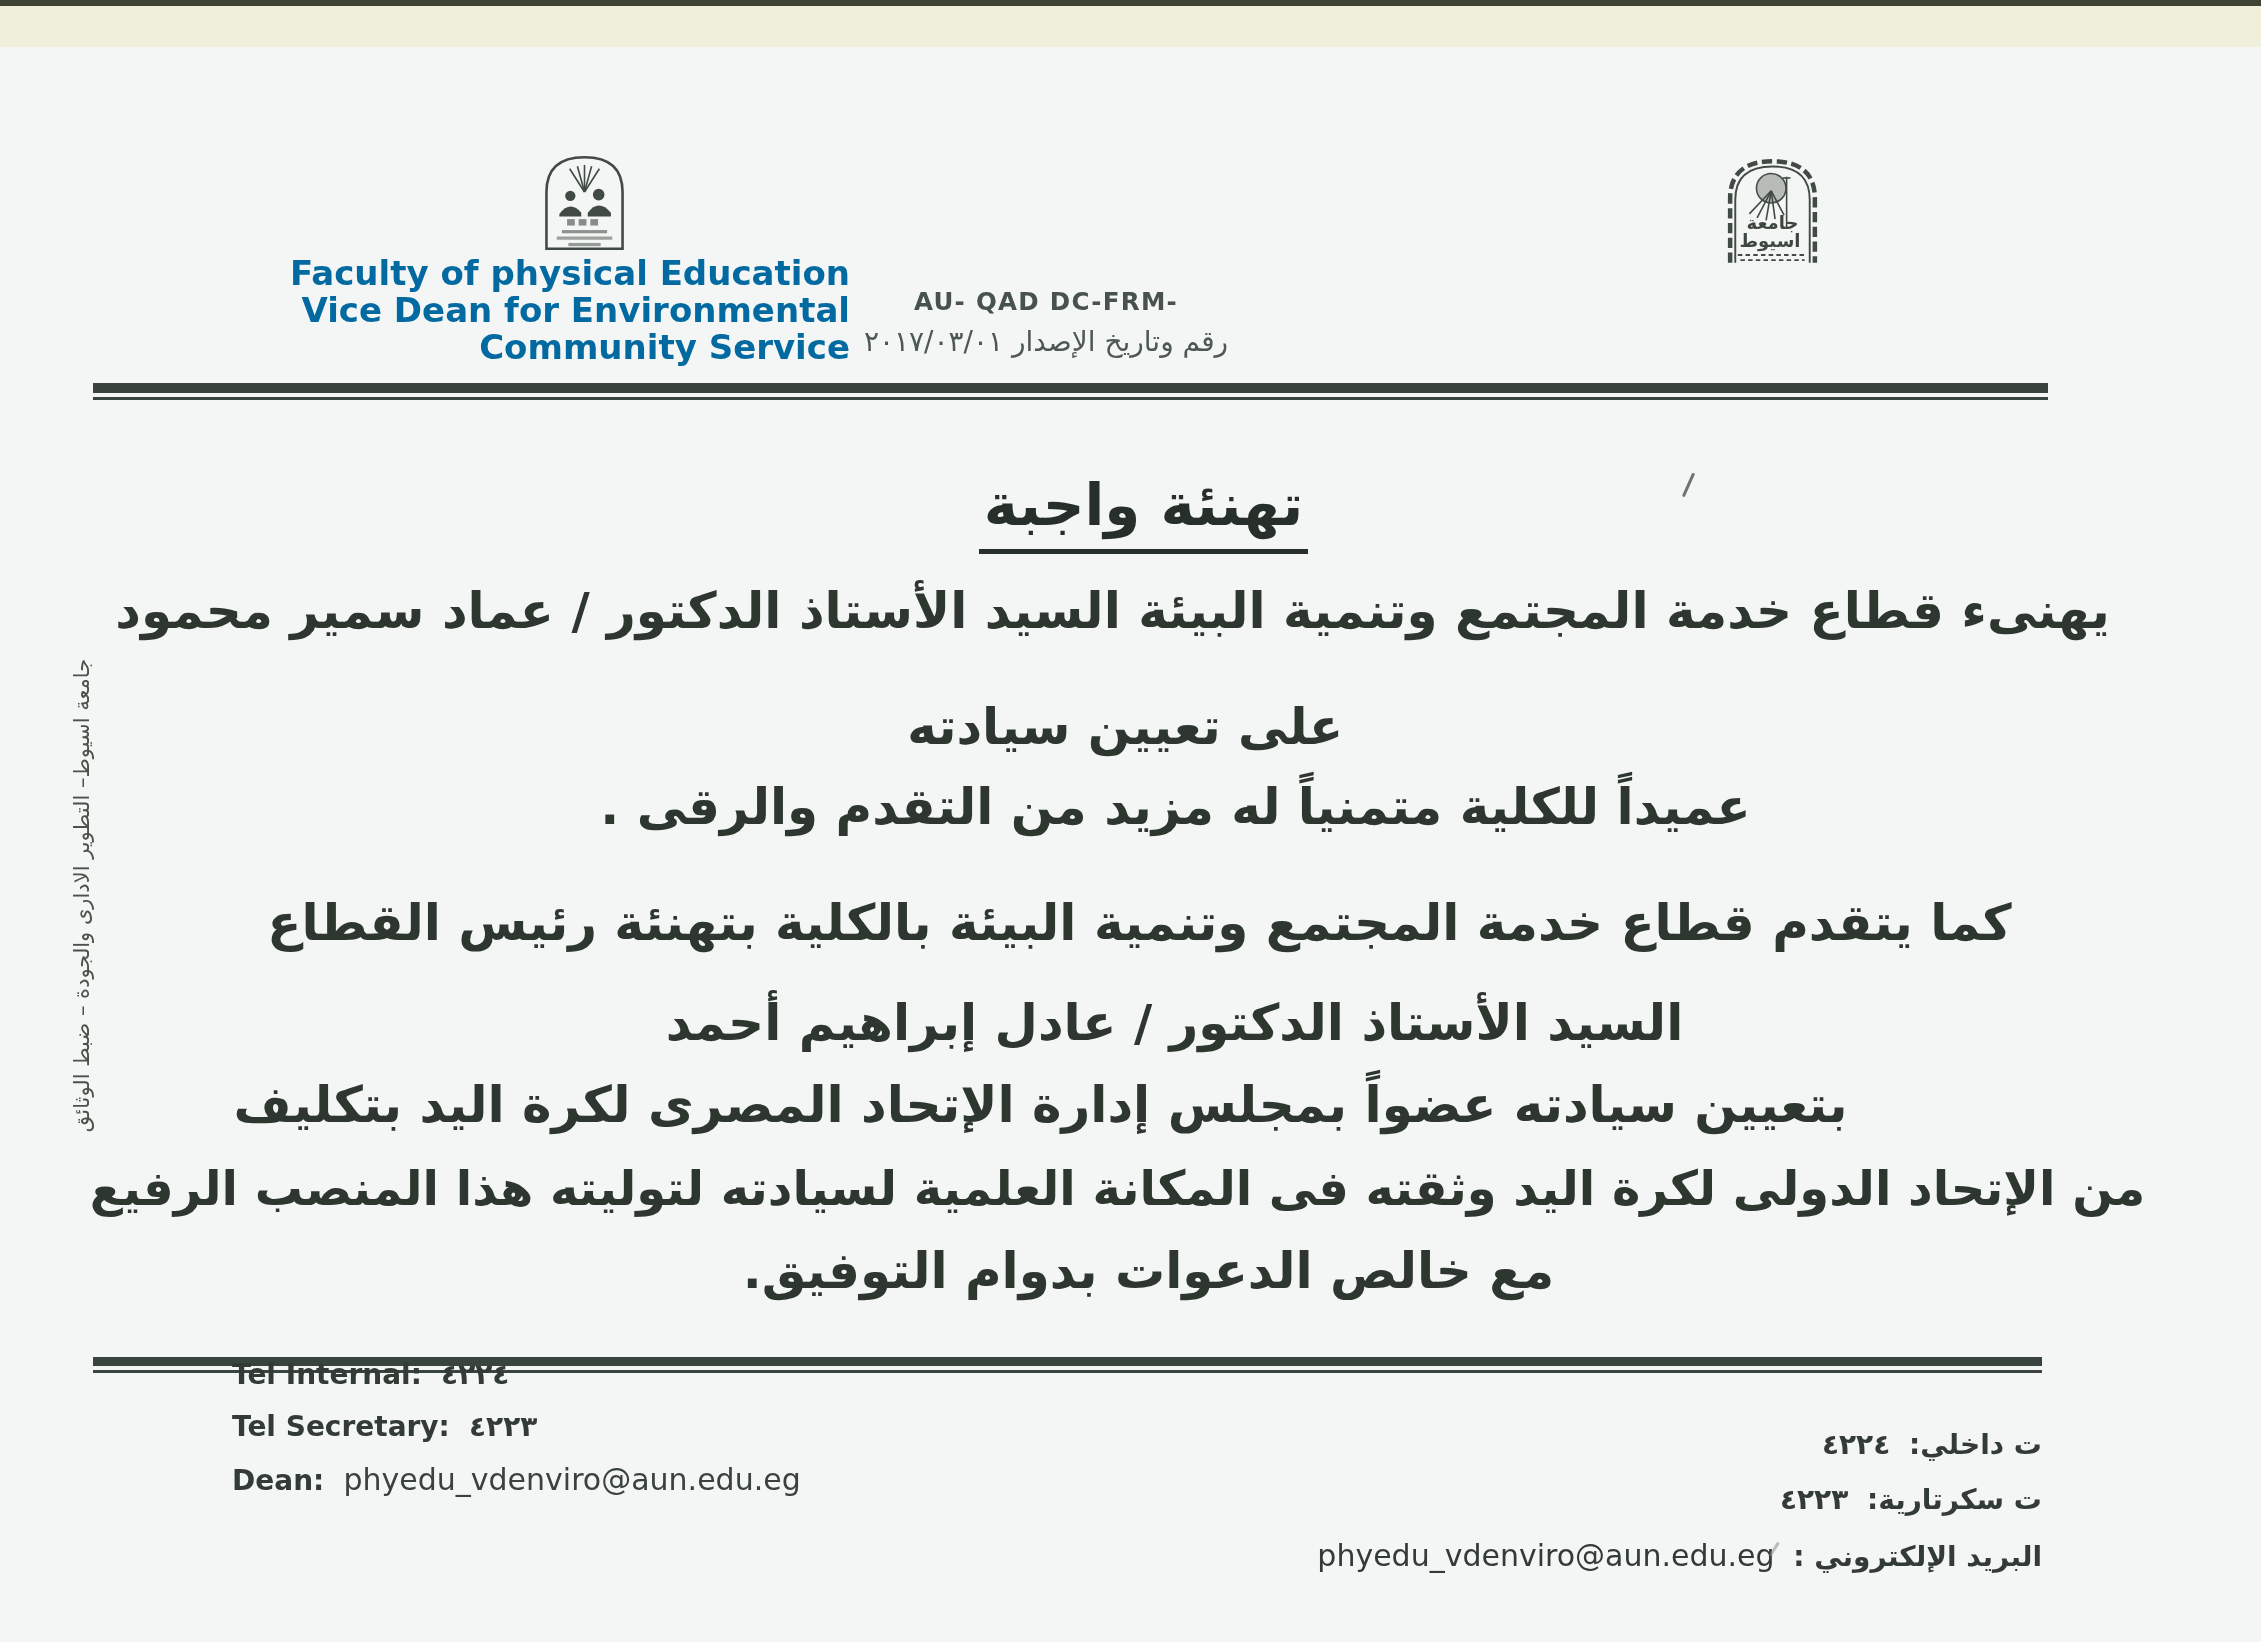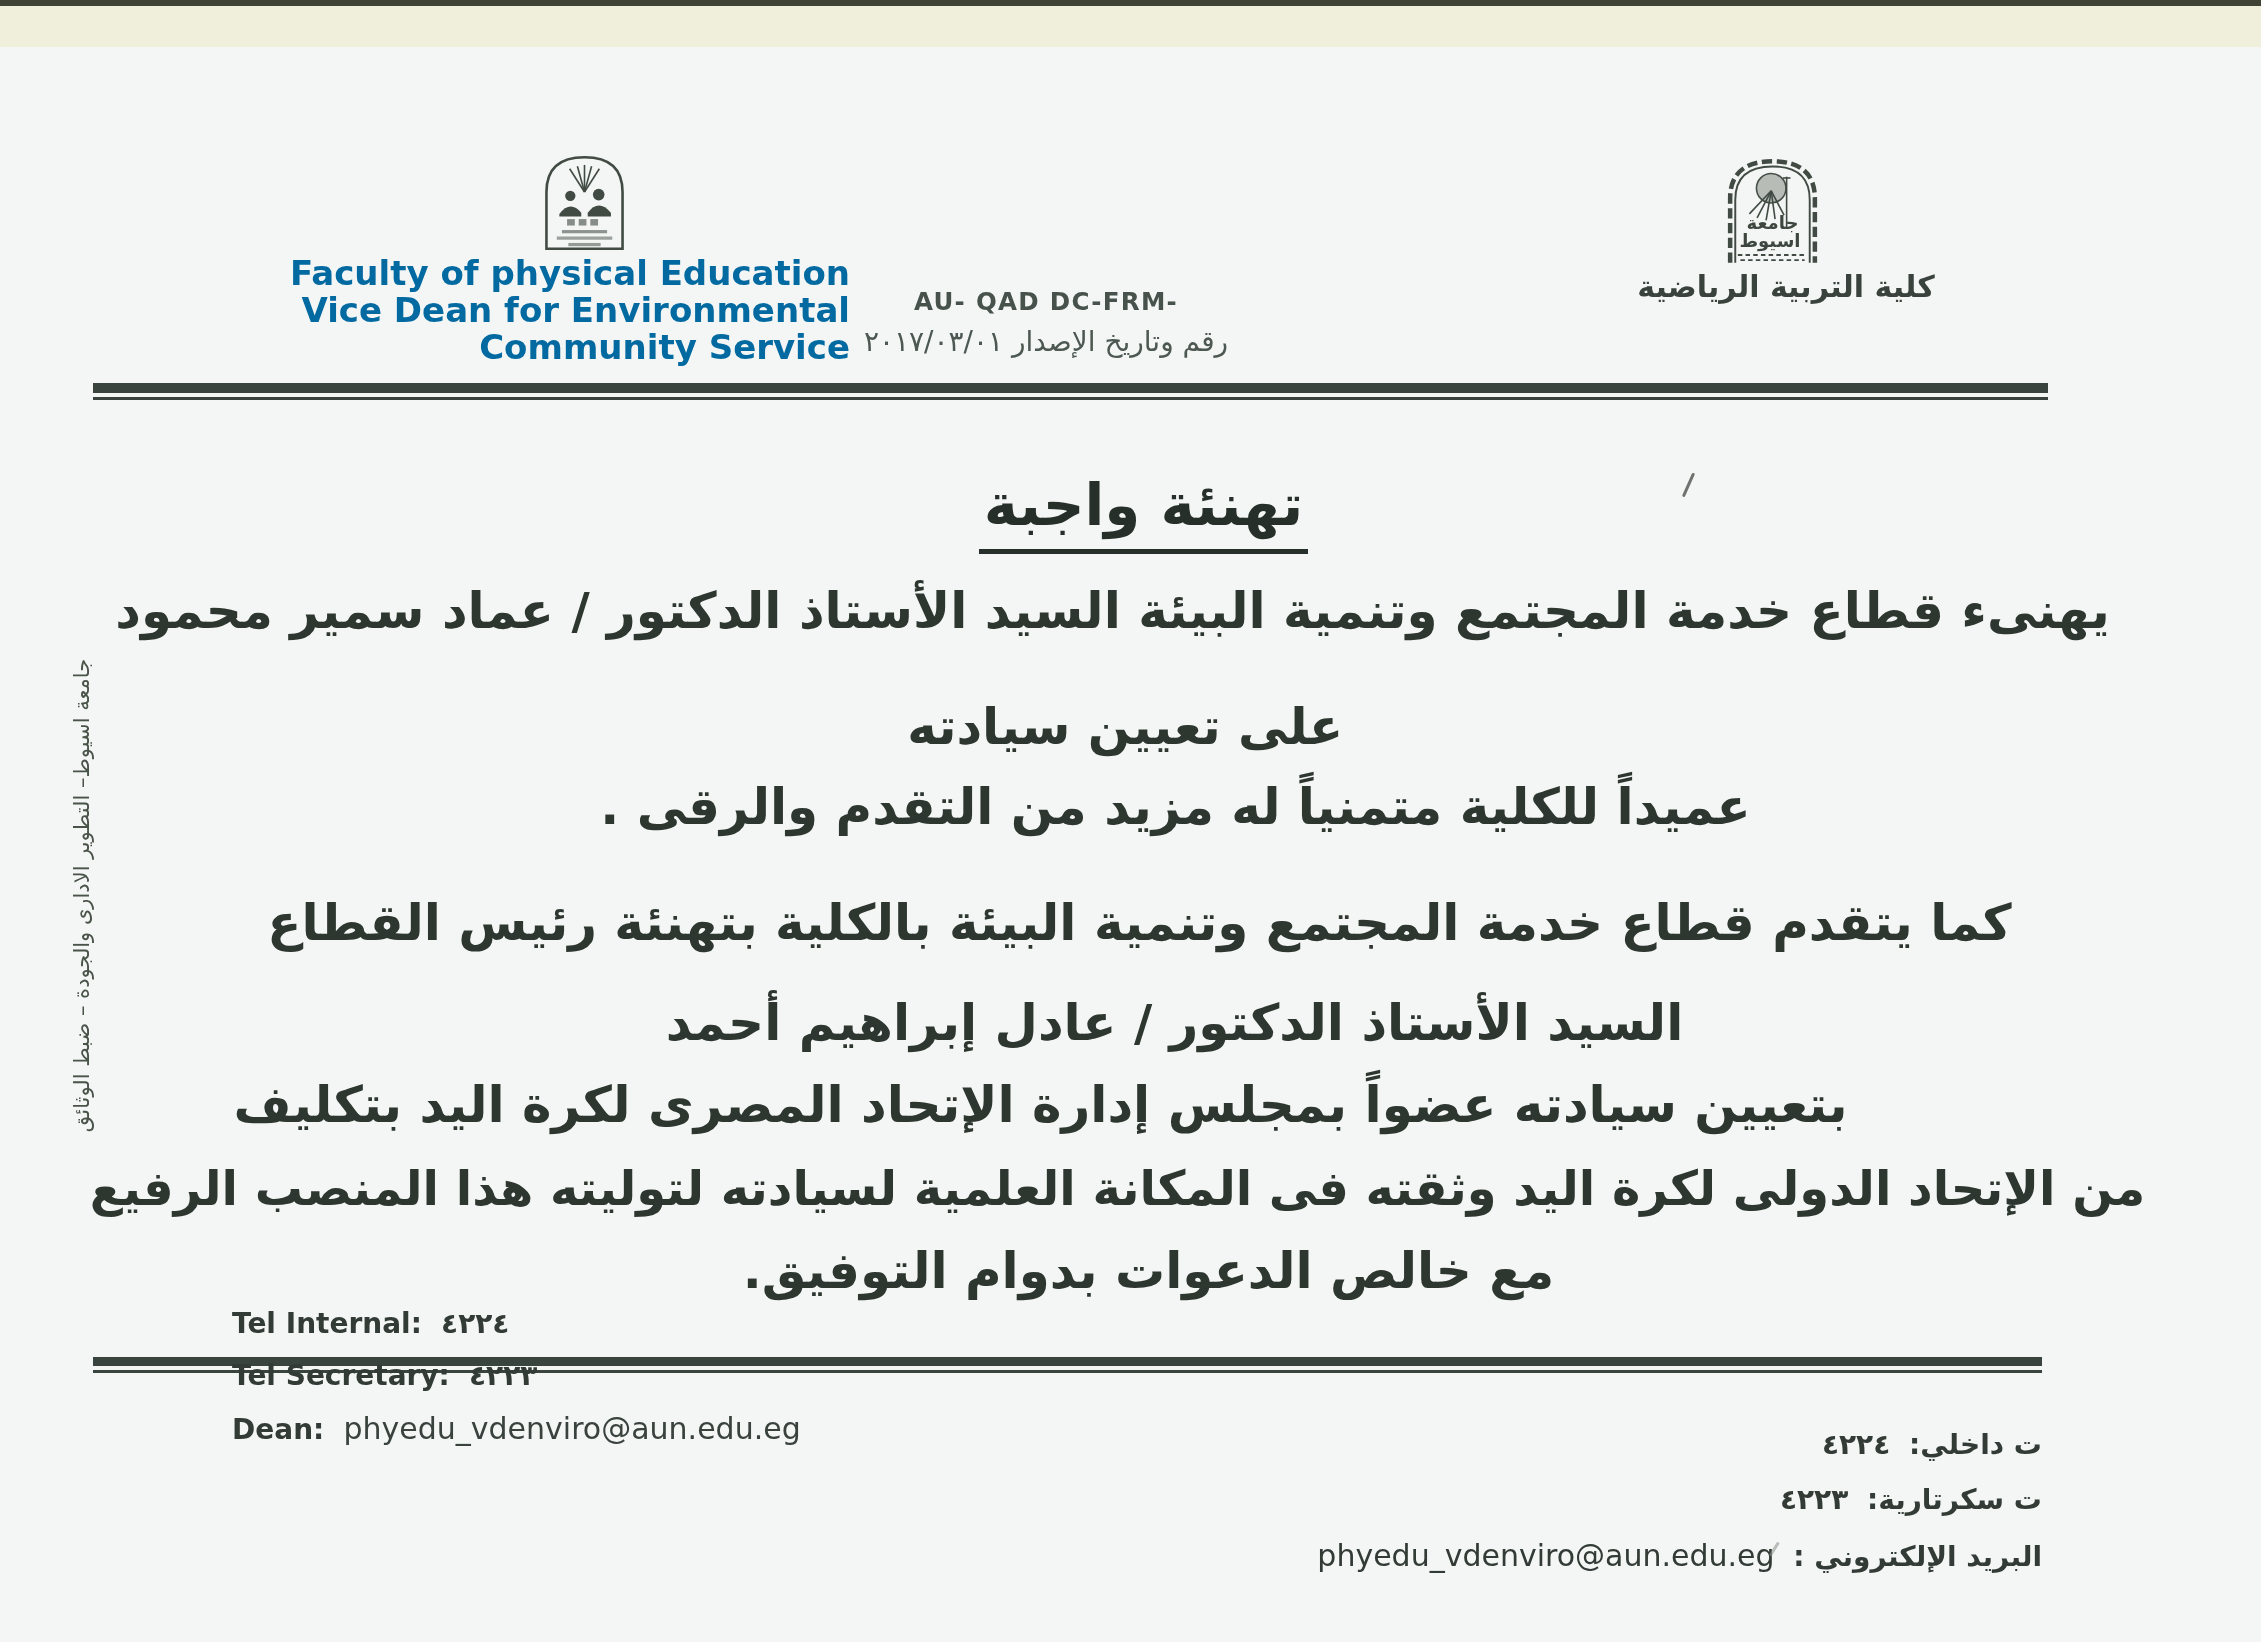--- a/index.html
+++ b/index.html
@@ -53,21 +53,21 @@
   .l0{top:582px;transform:translateX(-18px);}
   .l1{top:698px;transform:translateX(-5.2px);}
   .l2{top:778px;transform:translateX(45px);}
   .l3{top:894px;transform:translateX(9px);}
   .l4{top:994px;transform:translateX(44px);}
   .l5{top:1076px;transform:translateX(-90px);}
   .l6{top:1160px;transform:translateX(-13px);font-size:48px;}
   .l7{top:1242px;transform:translateX(18px);}
 
   
-  .foot-left{position:absolute;left:232px;top:1307px;color:#333b36;}
+  .foot-left{position:absolute;left:232px;top:1358px;color:#333b36;}
   .foot-left .row{height:52px;font-size:28px;}
   .foot-left .lbl{font-weight:bold;}
   .foot-left .val{margin-left:10.3px;font-weight:bold;}
   .foot-left .row.email .val{font-weight:400;font-size:30px;color:#3a423d;}
   .foot-right{position:absolute;right:219px;top:1385px;text-align:right;color:#333b36;margin-top:43px;}
   .foot-right .row{height:55px;font-size:28px;font-weight:bold;}
   .foot-right .val{margin-right:9px;}
   .foot-right .row.email .val{font-weight:400;font-size:30px;}
 
   
@@ -150,21 +150,20 @@
     </g>
     <text x="74" y="112" text-anchor="middle" font-size="28" font-weight="bold" fill="#3d473f">جامعة</text>
     <text x="70" y="140" text-anchor="middle" font-size="28" font-weight="bold" fill="#3d473f">اسيوط</text>
     <g class="ink" stroke-width="3" stroke-dasharray="7 5">
       <path d="M20,152 L128,152"></path>
         <path d="M24,160 L124,160"></path>
     </g>
   </svg>
 
   <div class="hdr-right-lines" dir="rtl">
-    <div>كلية التربية الرياضية</div>
   </div>
 
   <div class="rule rule-top-thick"></div>
   <div class="rule rule-top-thin"></div>
 
   <h1 class="title" dir="rtl"><span class="u">تهنئة واجبة</span></h1>
 
   <p class="bline l0" dir="rtl">يهنىء قطاع خدمة المجتمع وتنمية البيئة السيد الأستاذ الدكتور / عماد سمير محمود</p>
   <p class="bline l1" dir="rtl">على تعيين سيادته</p>
   <p class="bline l2" dir="rtl">عميداً للكلية متمنياً له مزيد من التقدم والرقى .</p>

